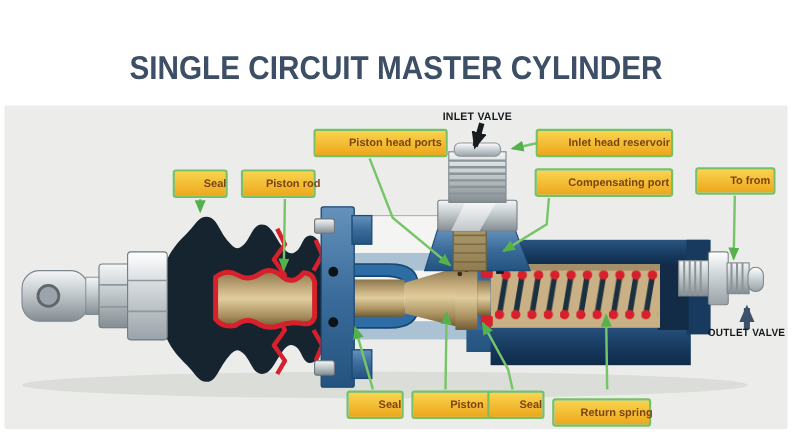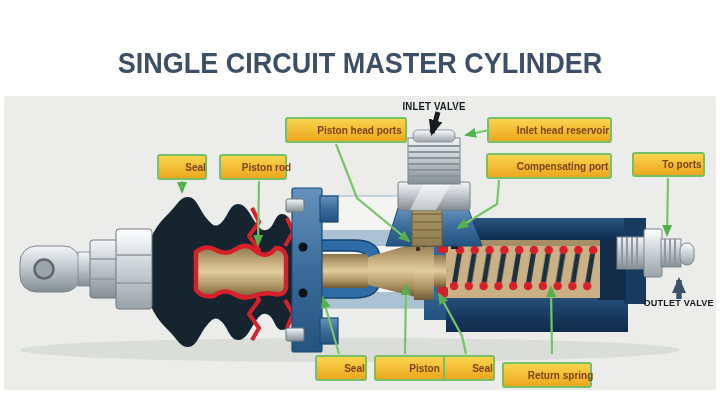--- a/index.html
+++ b/index.html
@@ -214,20 +214,20 @@
   </g>
   <path d="M438,112 L432,133" stroke="#191c1f" stroke-width="5" fill="none" marker-end="url(#arrowBlack)"></path>
   <path d="M679,299 L679,280" stroke="#3c516a" stroke-width="5.5" fill="none" marker-end="url(#arrowSlate)"></path>
 </svg>
 
 <div class="lbl" style="left:157px;top:154px;width:50px;">Seal</div>
 <div class="lbl" style="left:219px;top:154px;width:68px;">Piston rod</div>
 <div class="lbl" style="left:285px;top:117px;width:122px;">Piston head ports</div>
 <div class="lbl" style="left:487px;top:117px;width:125px;">Inlet head reservoir</div>
 <div class="lbl" style="left:486px;top:153px;width:126px;text-align:right;">Compensating port</div>
-<div class="lbl" style="left:632px;top:152px;width:73px;height:25px;">To ports</div>
+<div class="lbl" style="left:632px;top:152px;width:73px;height:25px;">To from</div>
 <div class="lbl" style="left:315px;top:355px;width:52px;">Seal</div>
 <div class="lbl" style="left:374px;top:355px;width:74px;">Piston</div>
 <div class="lbl" style="left:443px;top:355px;width:52px;">Seal</div>
 <div class="lbl" style="left:502px;top:362px;width:90px;">Return spring</div>
 
 <div class="blk" style="left:400px;top:101px;width:68px;">INLET VALVE</div>
 <div class="blk" style="left:642px;top:297px;width:72px;font-size:9.5px;">OUTLET VALVE</div>
 
 </body></html>

